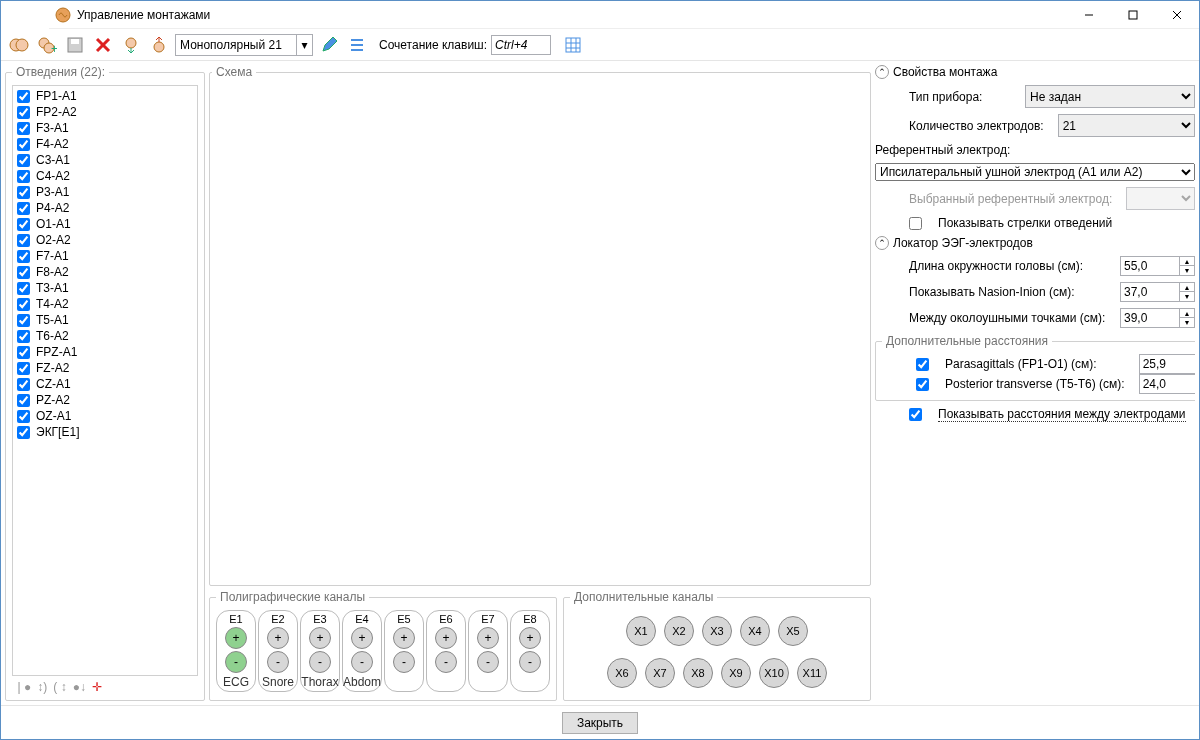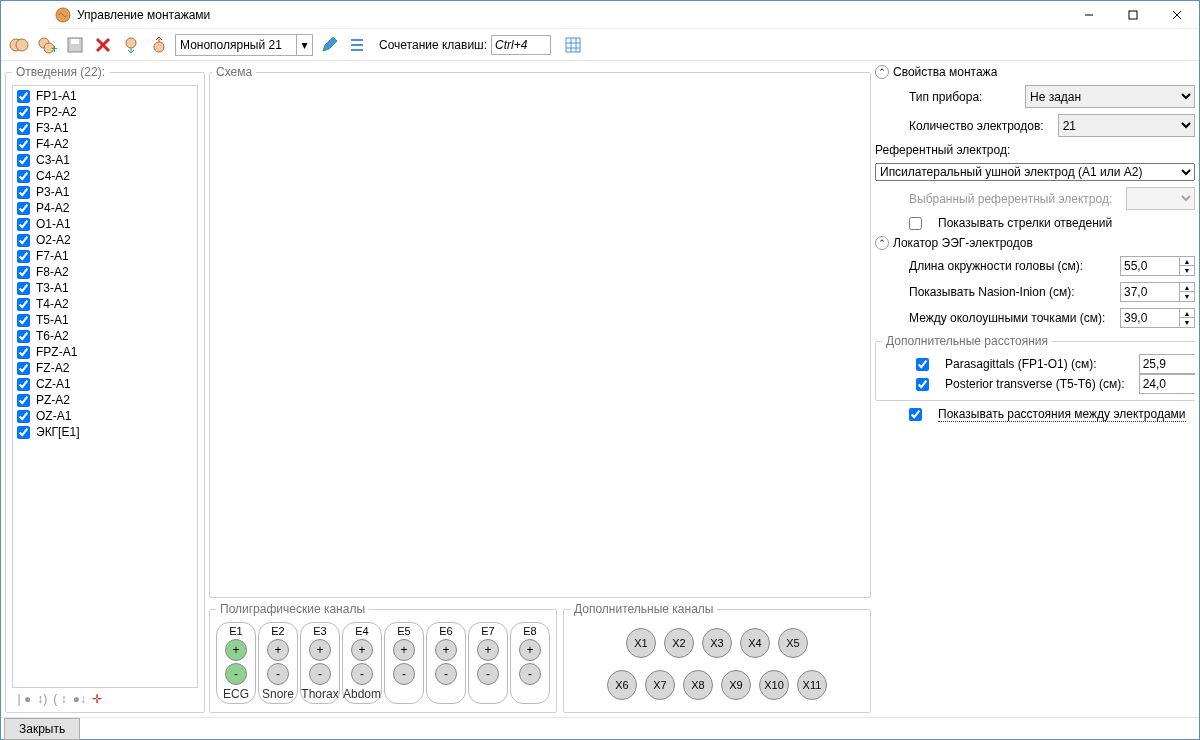--- a/index.html
+++ b/index.html
@@ -37,21 +37,21 @@
   .prop-row { display: flex; align-items: center; gap: 14px; margin-left: 34px; }
   .prop-row label { flex: 1; white-space: nowrap; }
   .prop-row select, .prop-row input[type=text] { border: 1px solid #abadb3; height: 23px; }
   .numfield { display: flex; }
   .numfield input { width: 60px; border: 1px solid #abadb3; height: 20px; padding: 0 3px; }
   .numfield .spin { display: flex; flex-direction: column; border: 1px solid #abadb3; border-left: none; }
   .numfield .spin div { width: 14px; height: 9px; font-size: 7px; display: flex; align-items:center; justify-content:center; border-bottom: 1px solid #abadb3; }
   .numfield .spin div:last-child { border-bottom: none; }
   .section-head { display:flex; align-items:center; gap:4px; font-weight: normal; }
   .chev { display:inline-flex; width:14px; height:14px; border:1px solid #999; border-radius:50%; align-items:center; justify-content:center; font-size:9px;}
-  .footer { height: 22px; display: flex; align-items: center; justify-content: flex-start; padding: 0 3px; border-top: 1px solid #e5e5e5; }
+  .footer { height: 34px; display: flex; align-items: center; justify-content: center; padding: 0 3px; border-top: 1px solid #e5e5e5; }
   .btn { border: 1px solid #adadad; background: #e1e1e1; padding: 3px 14px; }
   input[type=checkbox]{ margin:0 2px 0 0; width:13px; height:13px;}
   .disabled { color:#999; }
 </style>
 </head>
 <body>
 
 <div class="window">
 
   <div class="titlebar">

